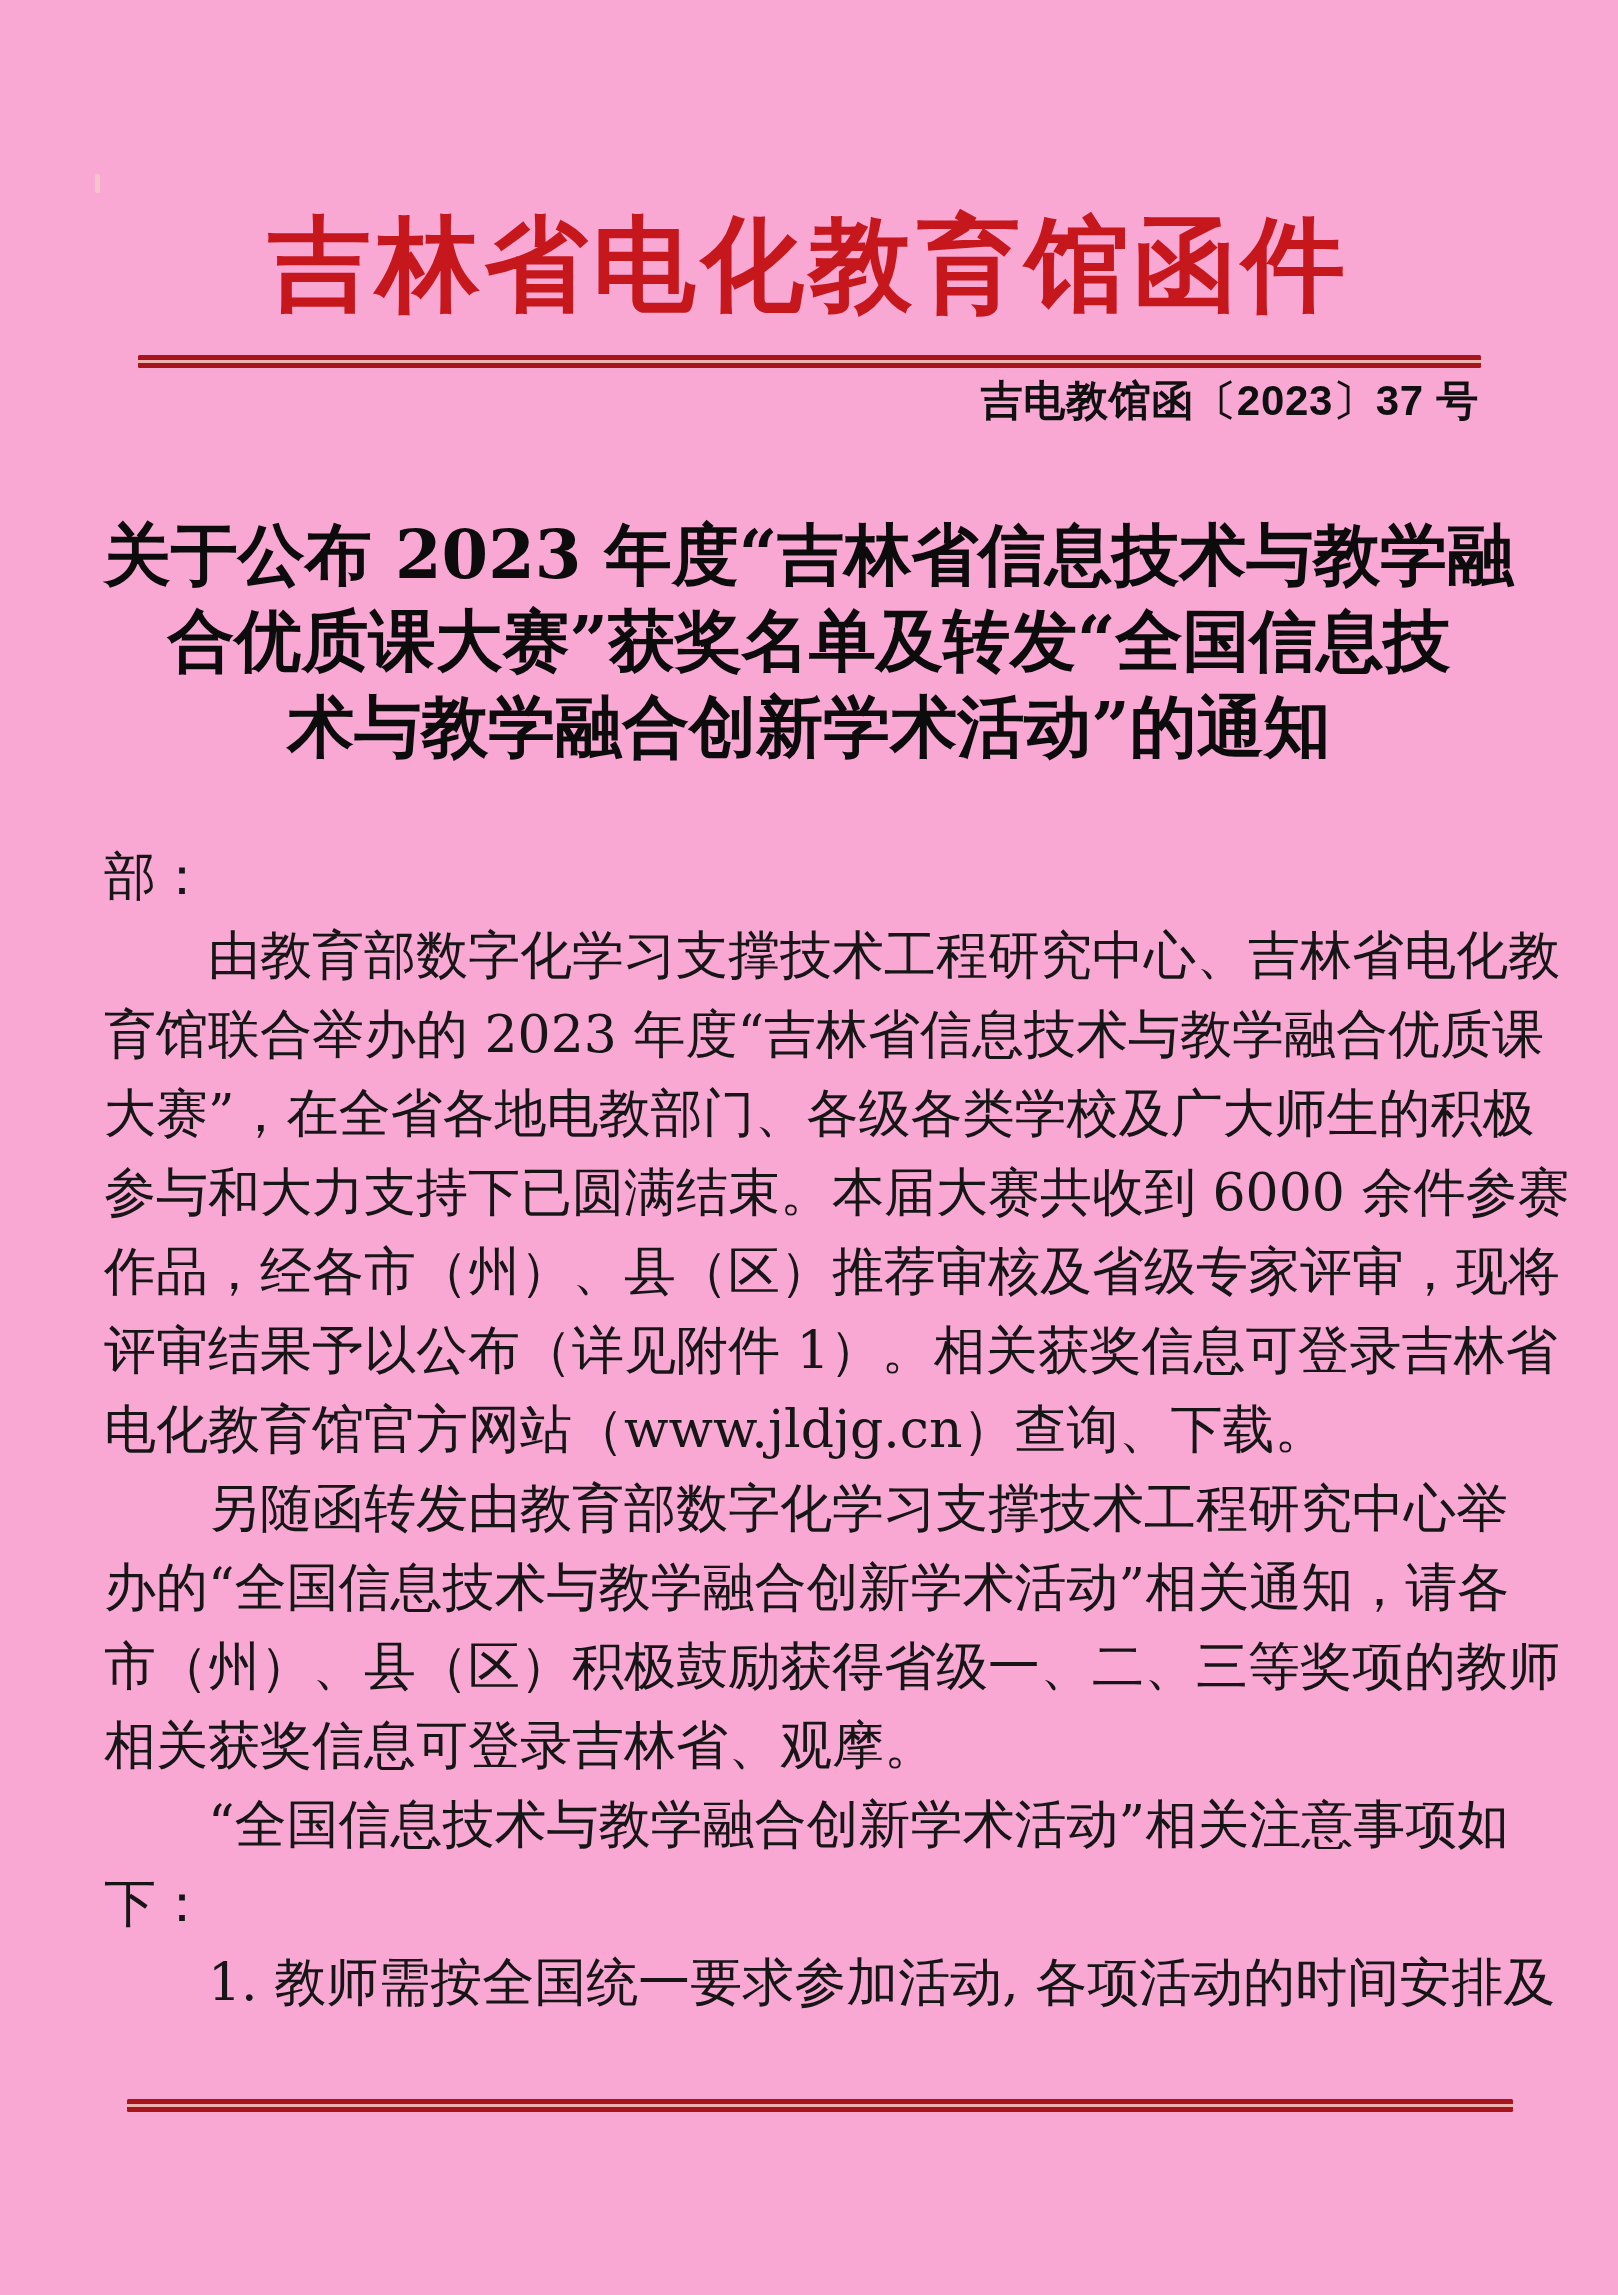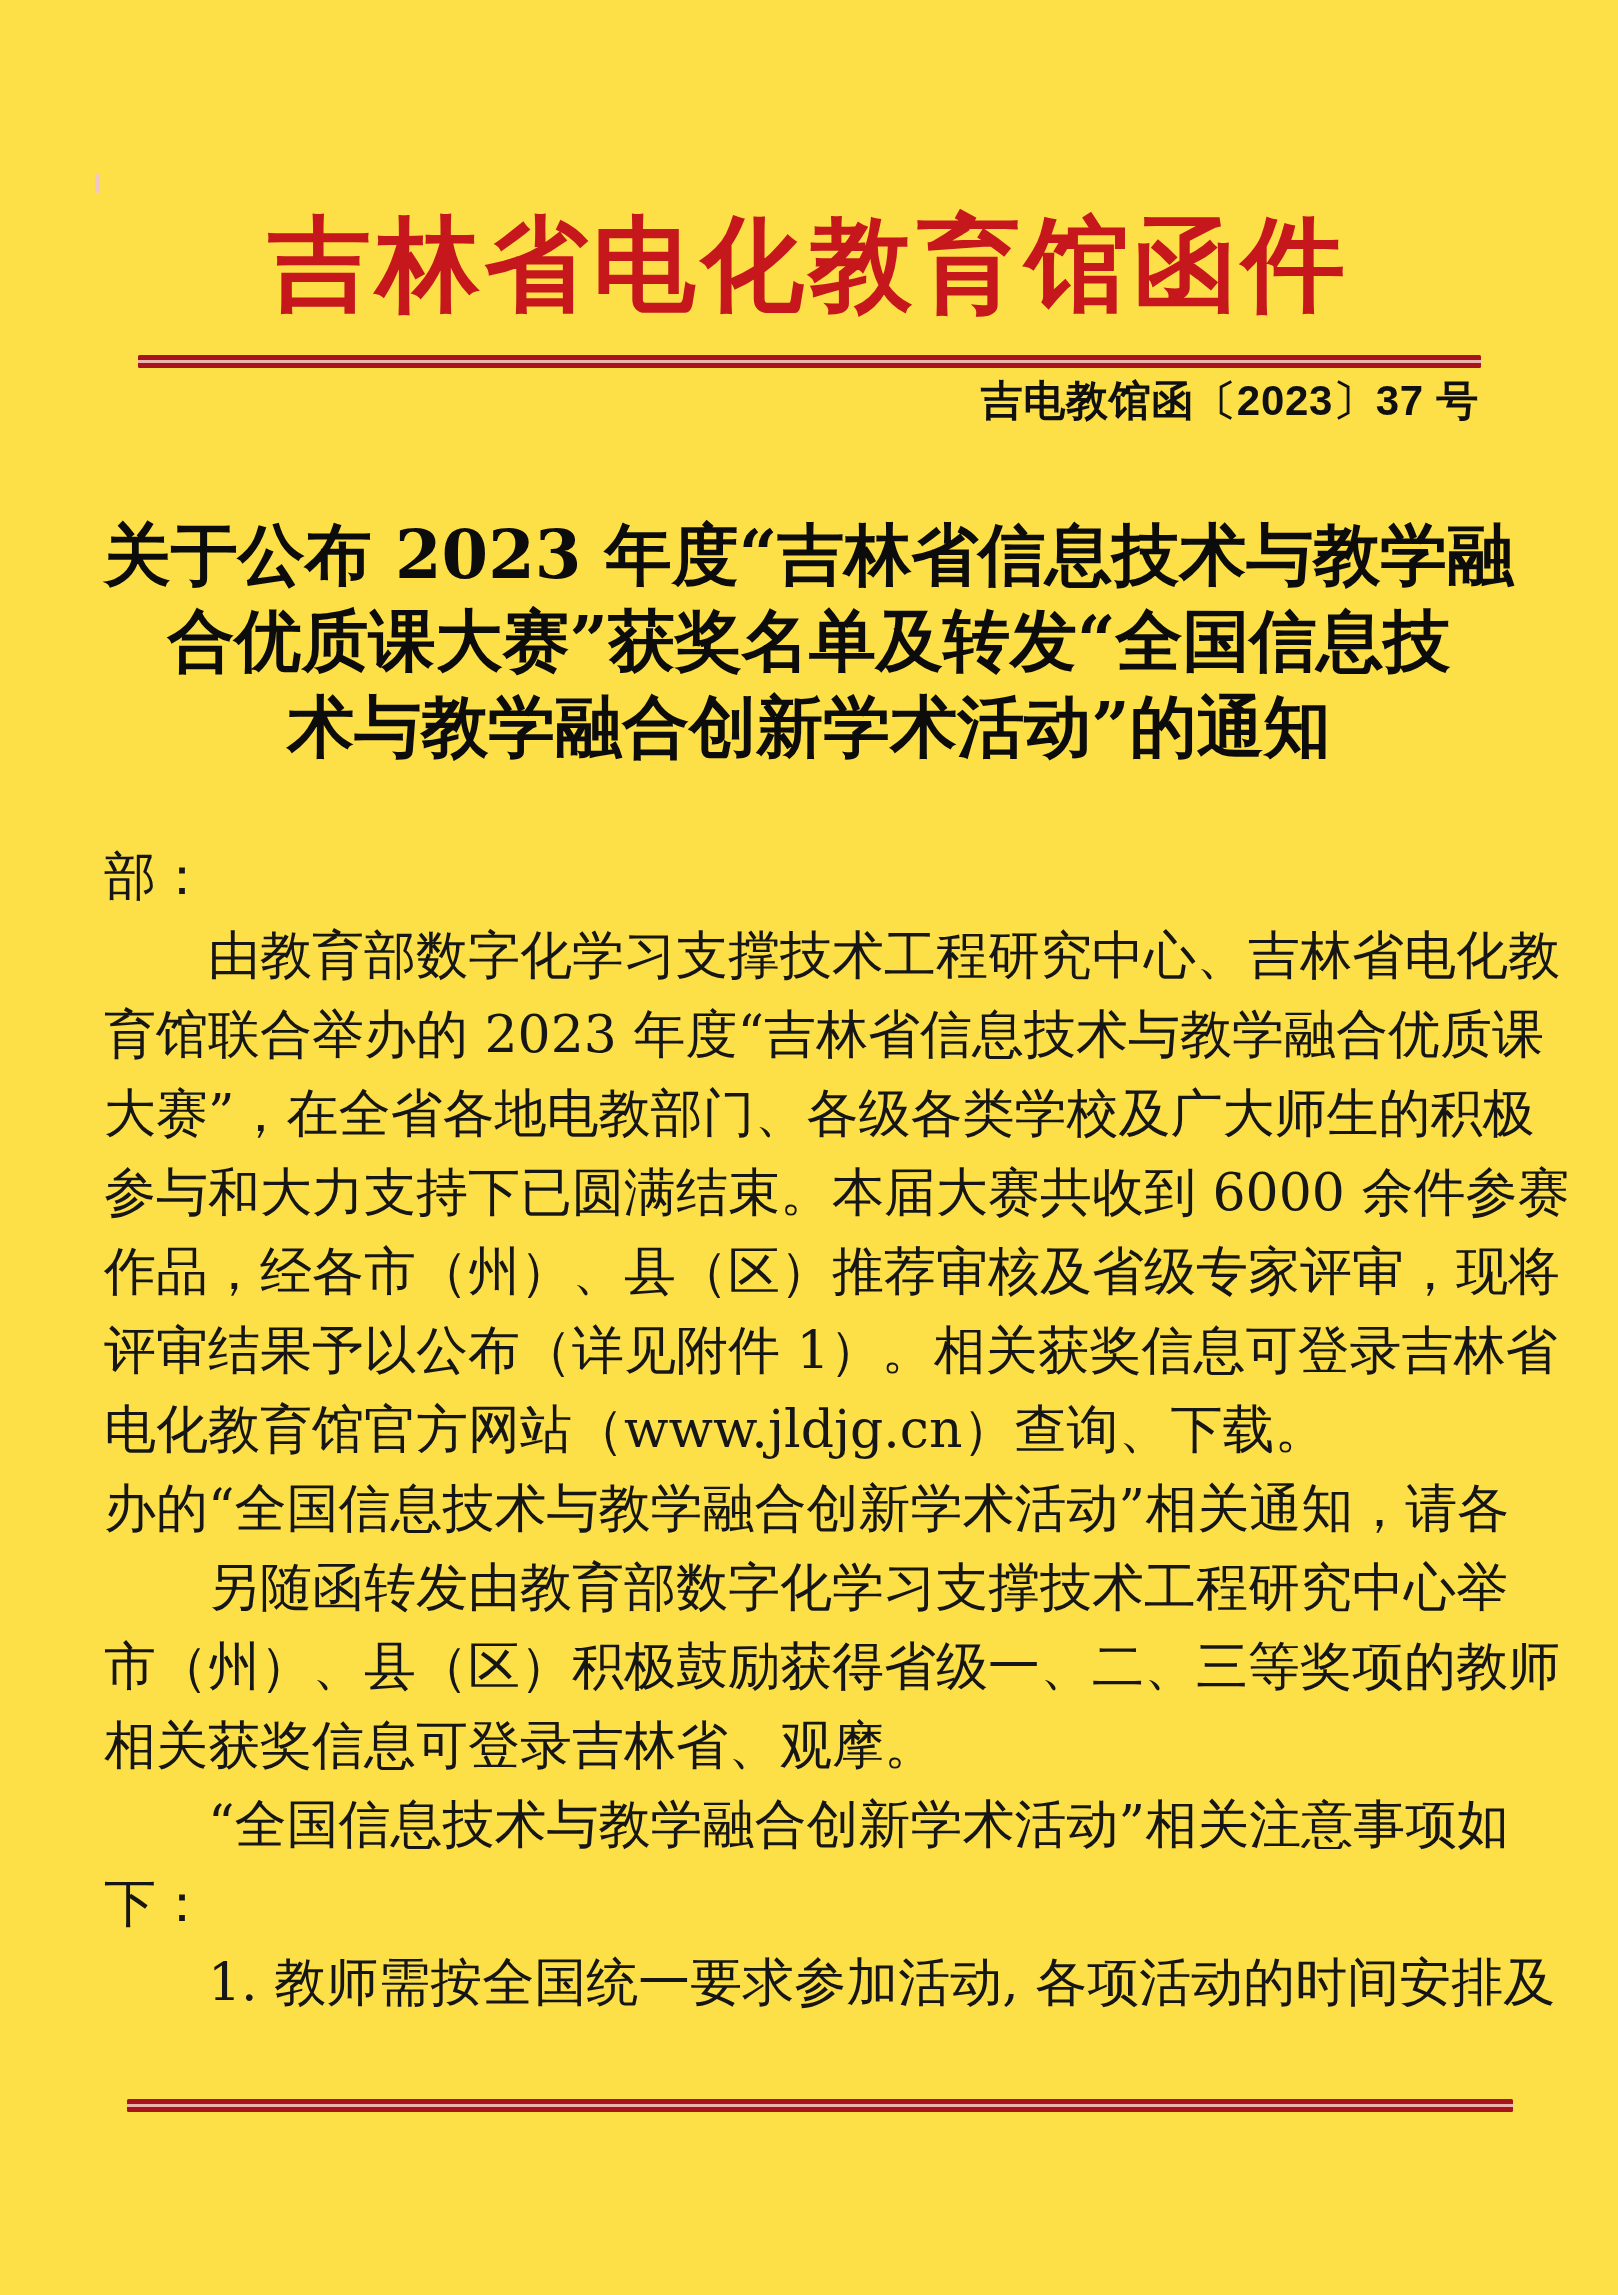--- a/index.html
+++ b/index.html
@@ -1,21 +1,21 @@
 <!DOCTYPE html>
 <html style="font-size:12px"><head>
 <meta charset="utf-8">
 <style>
   html, body { margin: 0; padding: 0; background: #e8e8e8; }
   .page {
     position: relative;
     width: 1618px;
     height: 2295px;
     margin: 0 auto;
-    background: #fde047;
+    background: #f9a8d4;
     overflow: hidden;
     font-family: "DejaVu Serif", "Liberation Serif", serif;
   }
 
   
   .letterhead {
     position: absolute;
     top: 200px;
     left: 0;
     width: 100%;
@@ -131,23 +131,23 @@
       <div class="body-line">大赛”，在全省各地电教部门、各级各类学校及广大师生的积极</div>
 
       <div class="body-line">参与和大力支持下已圆满结束。本届大赛共收到 6000 余件参赛</div>
 
       <div class="body-line">作品，经各市（州）、县（区）推荐审核及省级专家评审，现将</div>
 
       <div class="body-line">评审结果予以公布（详见附件 1）。相关获奖信息可登录吉林省</div>
 
       <div class="body-line">电化教育馆官方网站（www.jldjg.cn）查询、下载。</div>
 
+      <div class="body-line indent">另随函转发由教育部数字化学习支撑技术工程研究中心举</div>
+
       <div class="body-line">办的“全国信息技术与教学融合创新学术活动”相关通知，请各</div>
-
-      <div class="body-line indent">另随函转发由教育部数字化学习支撑技术工程研究中心举</div>
 
       <div class="body-line">市（州）、县（区）积极鼓励获得省级一、二、三等奖项的教师</div>
 
       <div class="body-line">相关获奖信息可登录吉林省、观摩。</div>
 
       <div class="body-line indent">“全国信息技术与教学融合创新学术活动”相关注意事项如</div>
 
       <div class="body-line">下：</div>
 
       <div class="body-line indent">1. 教师需按全国统一要求参加活动, 各项活动的时间安排及</div>

